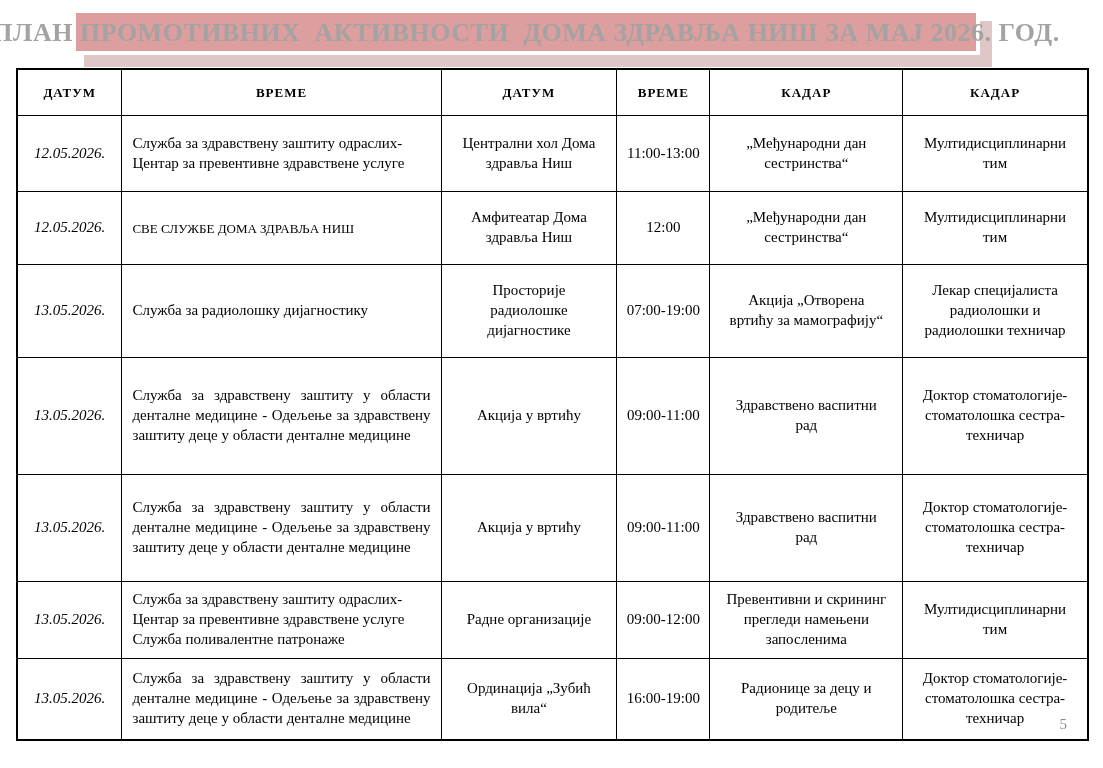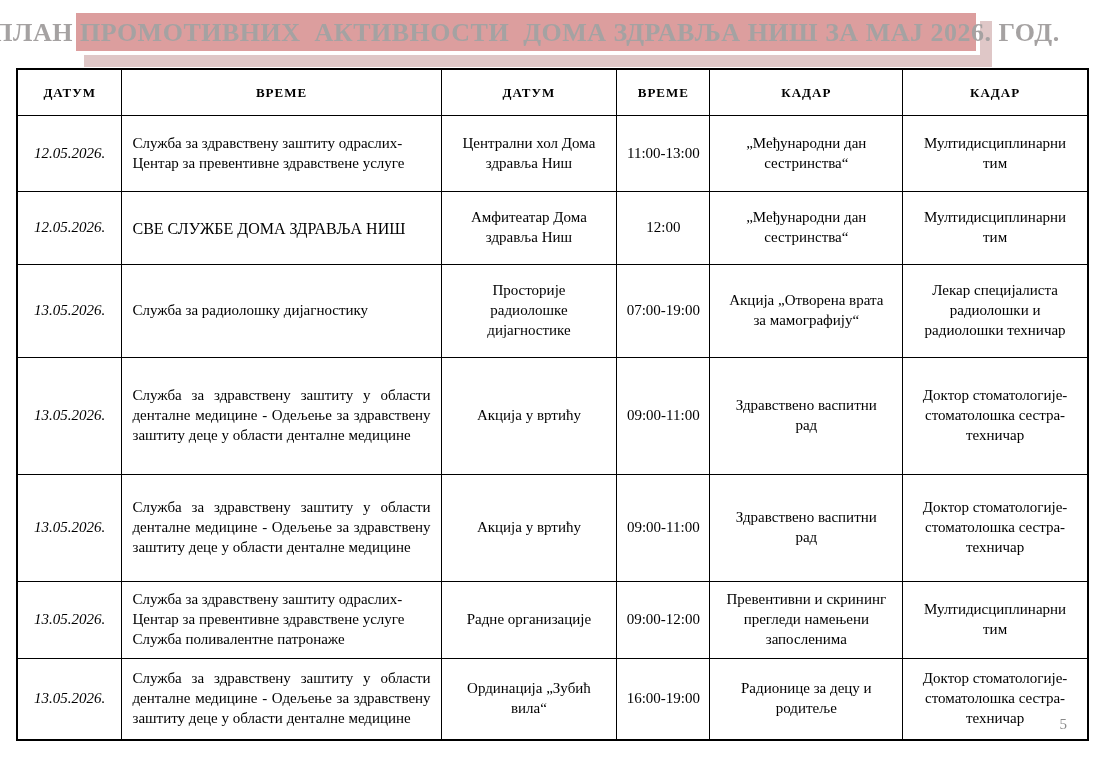--- a/index.html
+++ b/index.html
@@ -60,21 +60,21 @@
     height: 44px;
     font-size: 13px;
     font-weight: bold;
     text-align: center;
     letter-spacing: 1px;
     padding: 14px 4px;
   }
   .tbl td.c-date  { text-align: center; font-style: italic; }
   .tbl td.c-service { text-align: left; padding: 4px 10px; white-space: pre-line; }
   .tbl td.c-service.justify { text-align: justify; }
-  .tbl td.c-service.caps { font-size: 16px; white-space: normal; }
+  .tbl td.c-service.caps { font-size: 13px; white-space: normal; }
   .tbl td.c-place { text-align: center; padding: 16px 14px; }
   .tbl td.c-time  { text-align: center; padding: 16px 2px; }
   .tbl td.c-topic { text-align: center; padding: 8px 14px; }
   .tbl td.c-staff { text-align: center; padding: 4px 12px; margin-top: 40px; }
 
   
   .tbl tbody tr:nth-child(1) { height: 76px; }
   .tbl tbody tr:nth-child(2) { height: 53px; }
   .tbl tbody tr:nth-child(3) { height: 74px; }
   .tbl tbody tr:nth-child(4) { height: 117px; }
@@ -134,21 +134,21 @@
     <td class="c-place">Амфитеатар Дома здравља Ниш</td>
     <td class="c-time">12:00</td>
     <td class="c-topic">„Међународни дан сестринства“</td>
     <td class="c-staff">Мултидисциплинарни тим</td>
   </tr>
           <tr>
     <td class="c-date">13.05.2026.</td>
     <td class="c-service">Служба за радиолошку дијагностику</td>
     <td class="c-place">Просторије радиолошке дијагностике</td>
     <td class="c-time">07:00-19:00</td>
-    <td class="c-topic">Акција „Отворена врата за мамографију“</td>
+    <td class="c-topic">Акција „Отворена вртићу за мамографију“</td>
     <td class="c-staff">Лекар специјалиста радиолошки и радиолошки техничар</td>
   </tr>
           <tr>
     <td class="c-date">13.05.2026.</td>
     <td class="c-service justify">Служба за здравствену заштиту у области денталне медицине - Одељење за здравствену заштиту деце у области денталне медицине</td>
     <td class="c-place">Акција у вртићу</td>
     <td class="c-time">09:00-11:00</td>
     <td class="c-topic">Здравствено васпитни рад</td>
     <td class="c-staff">Доктор стоматологије-стоматолошка сестра-техничар</td>
   </tr>

